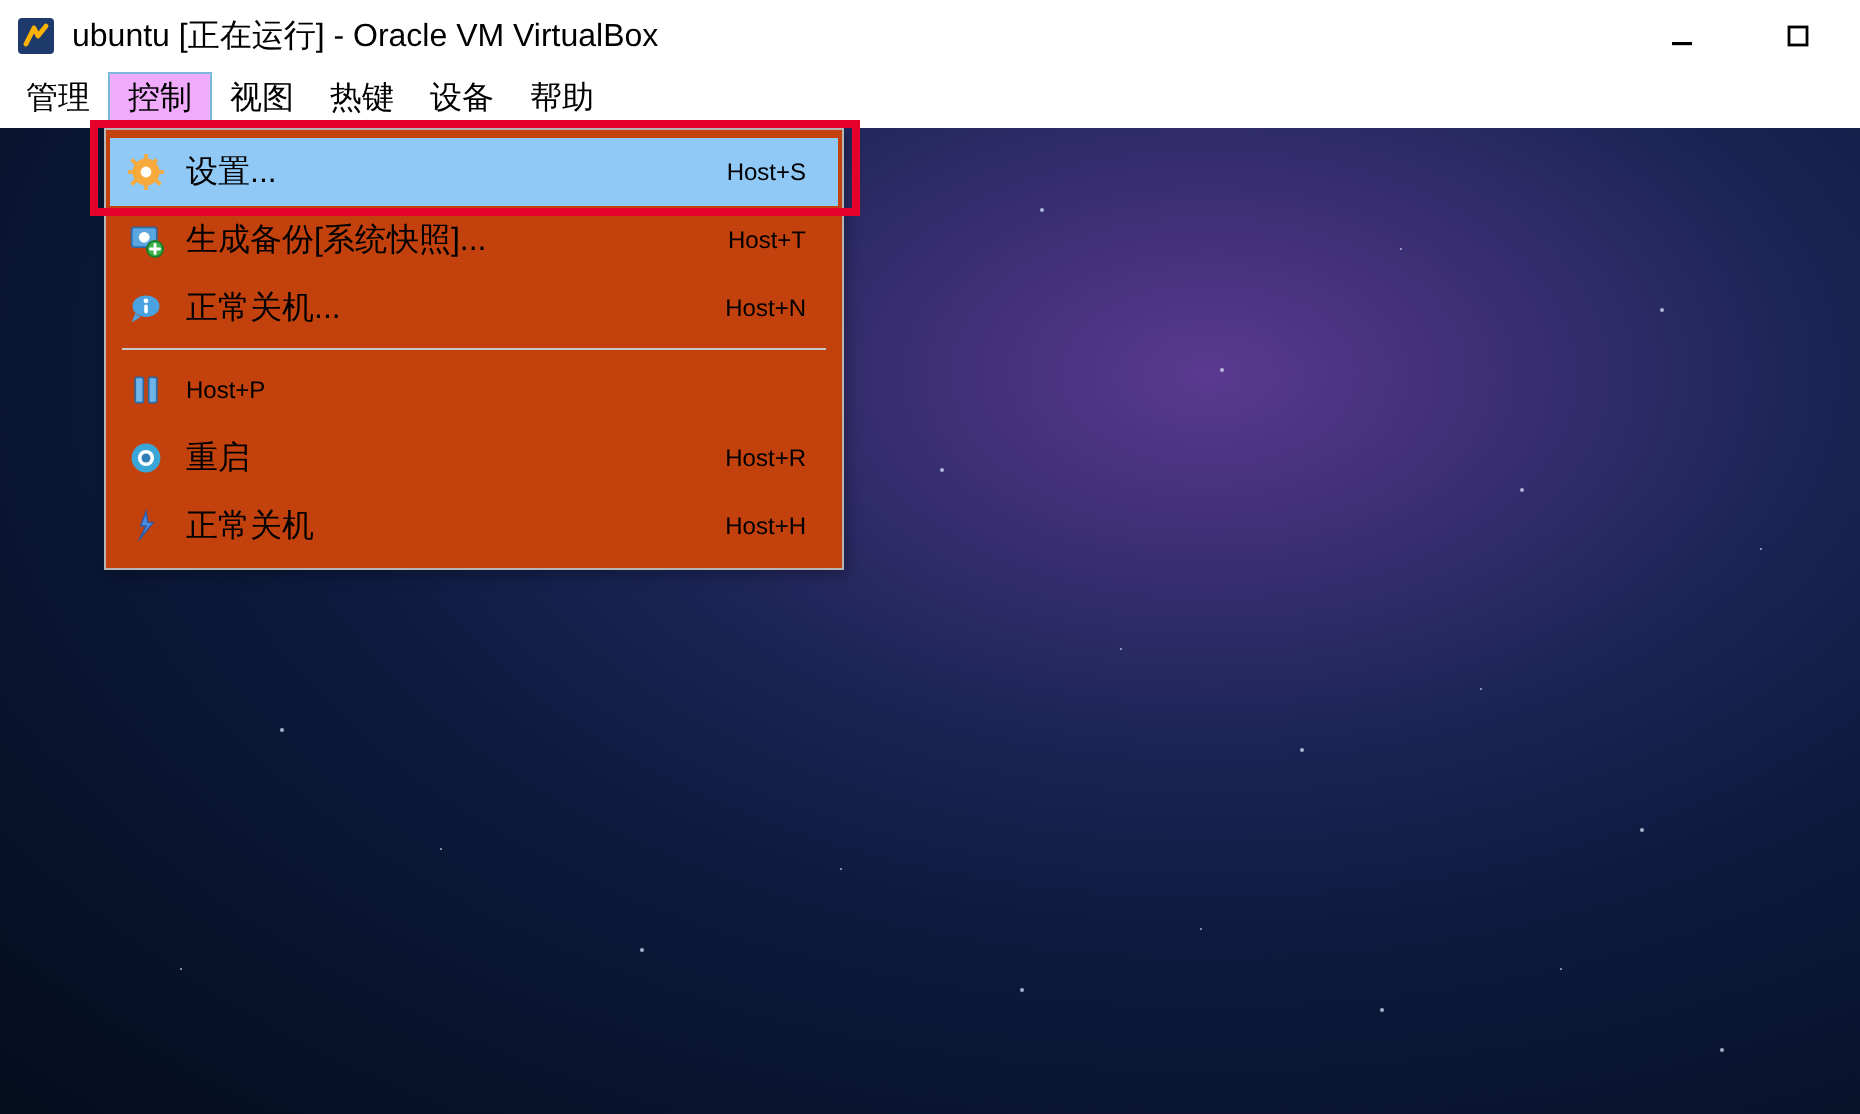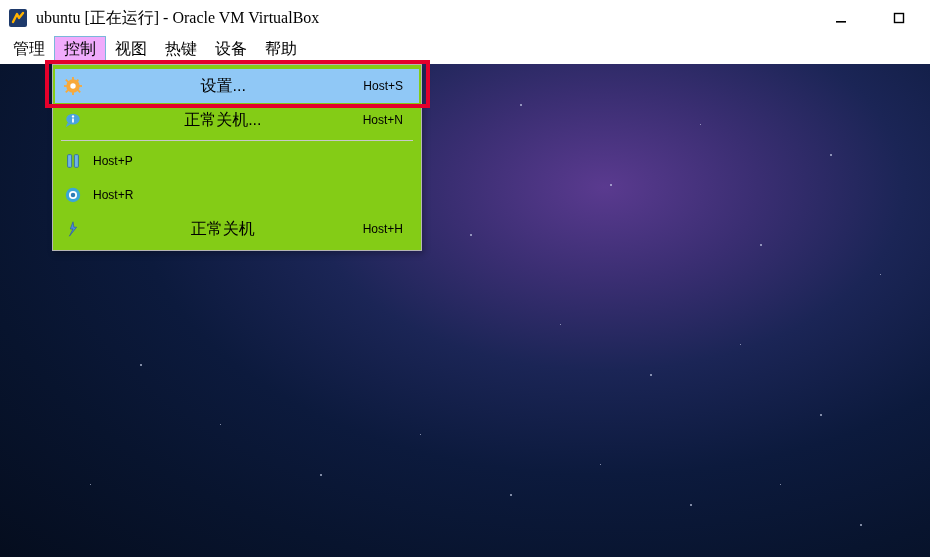--- a/index.html
+++ b/index.html
@@ -11,21 +11,20 @@
     height: 557px;
     overflow: hidden;
     position: relative;
   }
   .titlebar {
     height: 36px;
     display: flex;
     align-items: center;
     padding: 0 8px;
     background: #fff;
-    font-family: Liberation Serif, serif;
   }
   .titlebar .app-icon {
     width: 20px; height: 20px;
     margin-right: 8px;
     display: inline-flex; align-items: center; justify-content: center;
   }
   .titlebar .title {
     flex: 1;
     font-size: 16px;
     color: #000;
@@ -66,26 +65,25 @@
     top: 64px; bottom: 0;
     background: radial-gradient(ellipse at 65% 25%, #5a3a8f 0%, #3a2e72 18%, #1b2556 35%, #0c1a3d 55%, #08142e 75%, #050d1e 100%);
     overflow: hidden;
   }
   .star { position: absolute; background: #cfd9f0; border-radius: 50%; opacity: .8; }
   .dropdown {
     position: absolute;
     left: 52px;
     top: 64px;
     width: 370px;
-    background: #84cc16;
+    background: #c2410c;
     border: 1px solid #b5b5b5;
     box-shadow: 2px 3px 6px rgba(0,0,0,.25);
     padding: 4px 2px;
     z-index: 10;
-    text-align: center;
   }
   .dd-row {
     display: flex;
     align-items: center;
     height: 34px;
     padding: 0 10px 0 8px;
     gap: 10px;
   }
   .dd-row .icon {
     width: 20px; height: 20px;
@@ -194,20 +192,32 @@
           <rect x="15.6" y="13.6" width="2" height="4" transform="rotate(-45 16.6 15.6)"></rect>
           <rect x="13.6" y="2.4" width="2" height="4" transform="rotate(45 14.6 4.4)"></rect>
           <rect x="2.4" y="13.6" width="2" height="4" transform="rotate(45 3.4 15.6)"></rect>
         </g>
       </svg>
     </span>
     <span class="label">设置...</span>
     <span class="shortcut">Host+S</span>
   </div>
 
+  <div class="dd-row">
+    <span class="icon">
+      <svg width="18" height="18" viewBox="0 0 20 20">
+        <rect x="2" y="3" width="14" height="11" rx="1.5" fill="#5aa6e0" stroke="#2f6aa3" stroke-width="1"></rect>
+        <circle cx="9" cy="8.5" r="3" fill="#fff"></circle>
+        <circle cx="15" cy="15" r="4.5" fill="#3bb24a" stroke="#1e7a28" stroke-width="1"></circle>
+        <path d="M15 12.5v5M12.5 15h5" stroke="#fff" stroke-width="1.6" stroke-linecap="round"></path>
+      </svg>
+    </span>
+    <span class="label">生成备份[系统快照]...</span>
+    <span class="shortcut">Host+T</span>
+  </div>
 
   <div class="dd-row">
     <span class="icon">
       <svg width="18" height="18" viewBox="0 0 20 20">
         <ellipse cx="10" cy="9" rx="7.5" ry="6" fill="#4aa3e0"></ellipse>
         <path d="M4 13 L2 18 L7 15 Z" fill="#4aa3e0"></path>
         <circle cx="10" cy="6" r="1.3" fill="#fff"></circle>
         <rect x="9" y="8" width="2" height="5" rx="1" fill="#fff"></rect>
       </svg>
     </span>
@@ -228,20 +238,21 @@
   </div>
 
   <div class="dd-row">
     <span class="icon">
       <svg width="18" height="18" viewBox="0 0 20 20">
         <circle cx="10" cy="10" r="8" fill="#3aa6d8"></circle>
         <circle cx="10" cy="10" r="4.5" fill="#fff"></circle>
         <circle cx="10" cy="10" r="2.5" fill="#2f7db5"></circle>
       </svg>
     </span>
+    <span class="label">重启</span>
     <span class="shortcut">Host+R</span>
   </div>
 
   <div class="dd-row">
     <span class="icon">
       <svg width="18" height="18" viewBox="0 0 20 20">
         <path d="M10 2 L7 10 L10 10 L6 18 L14 8 L11 8 Z" fill="#4a8be0" stroke="#2f5aa3" stroke-width="0.8"></path>
       </svg>
     </span>
     <span class="label">正常关机</span>

